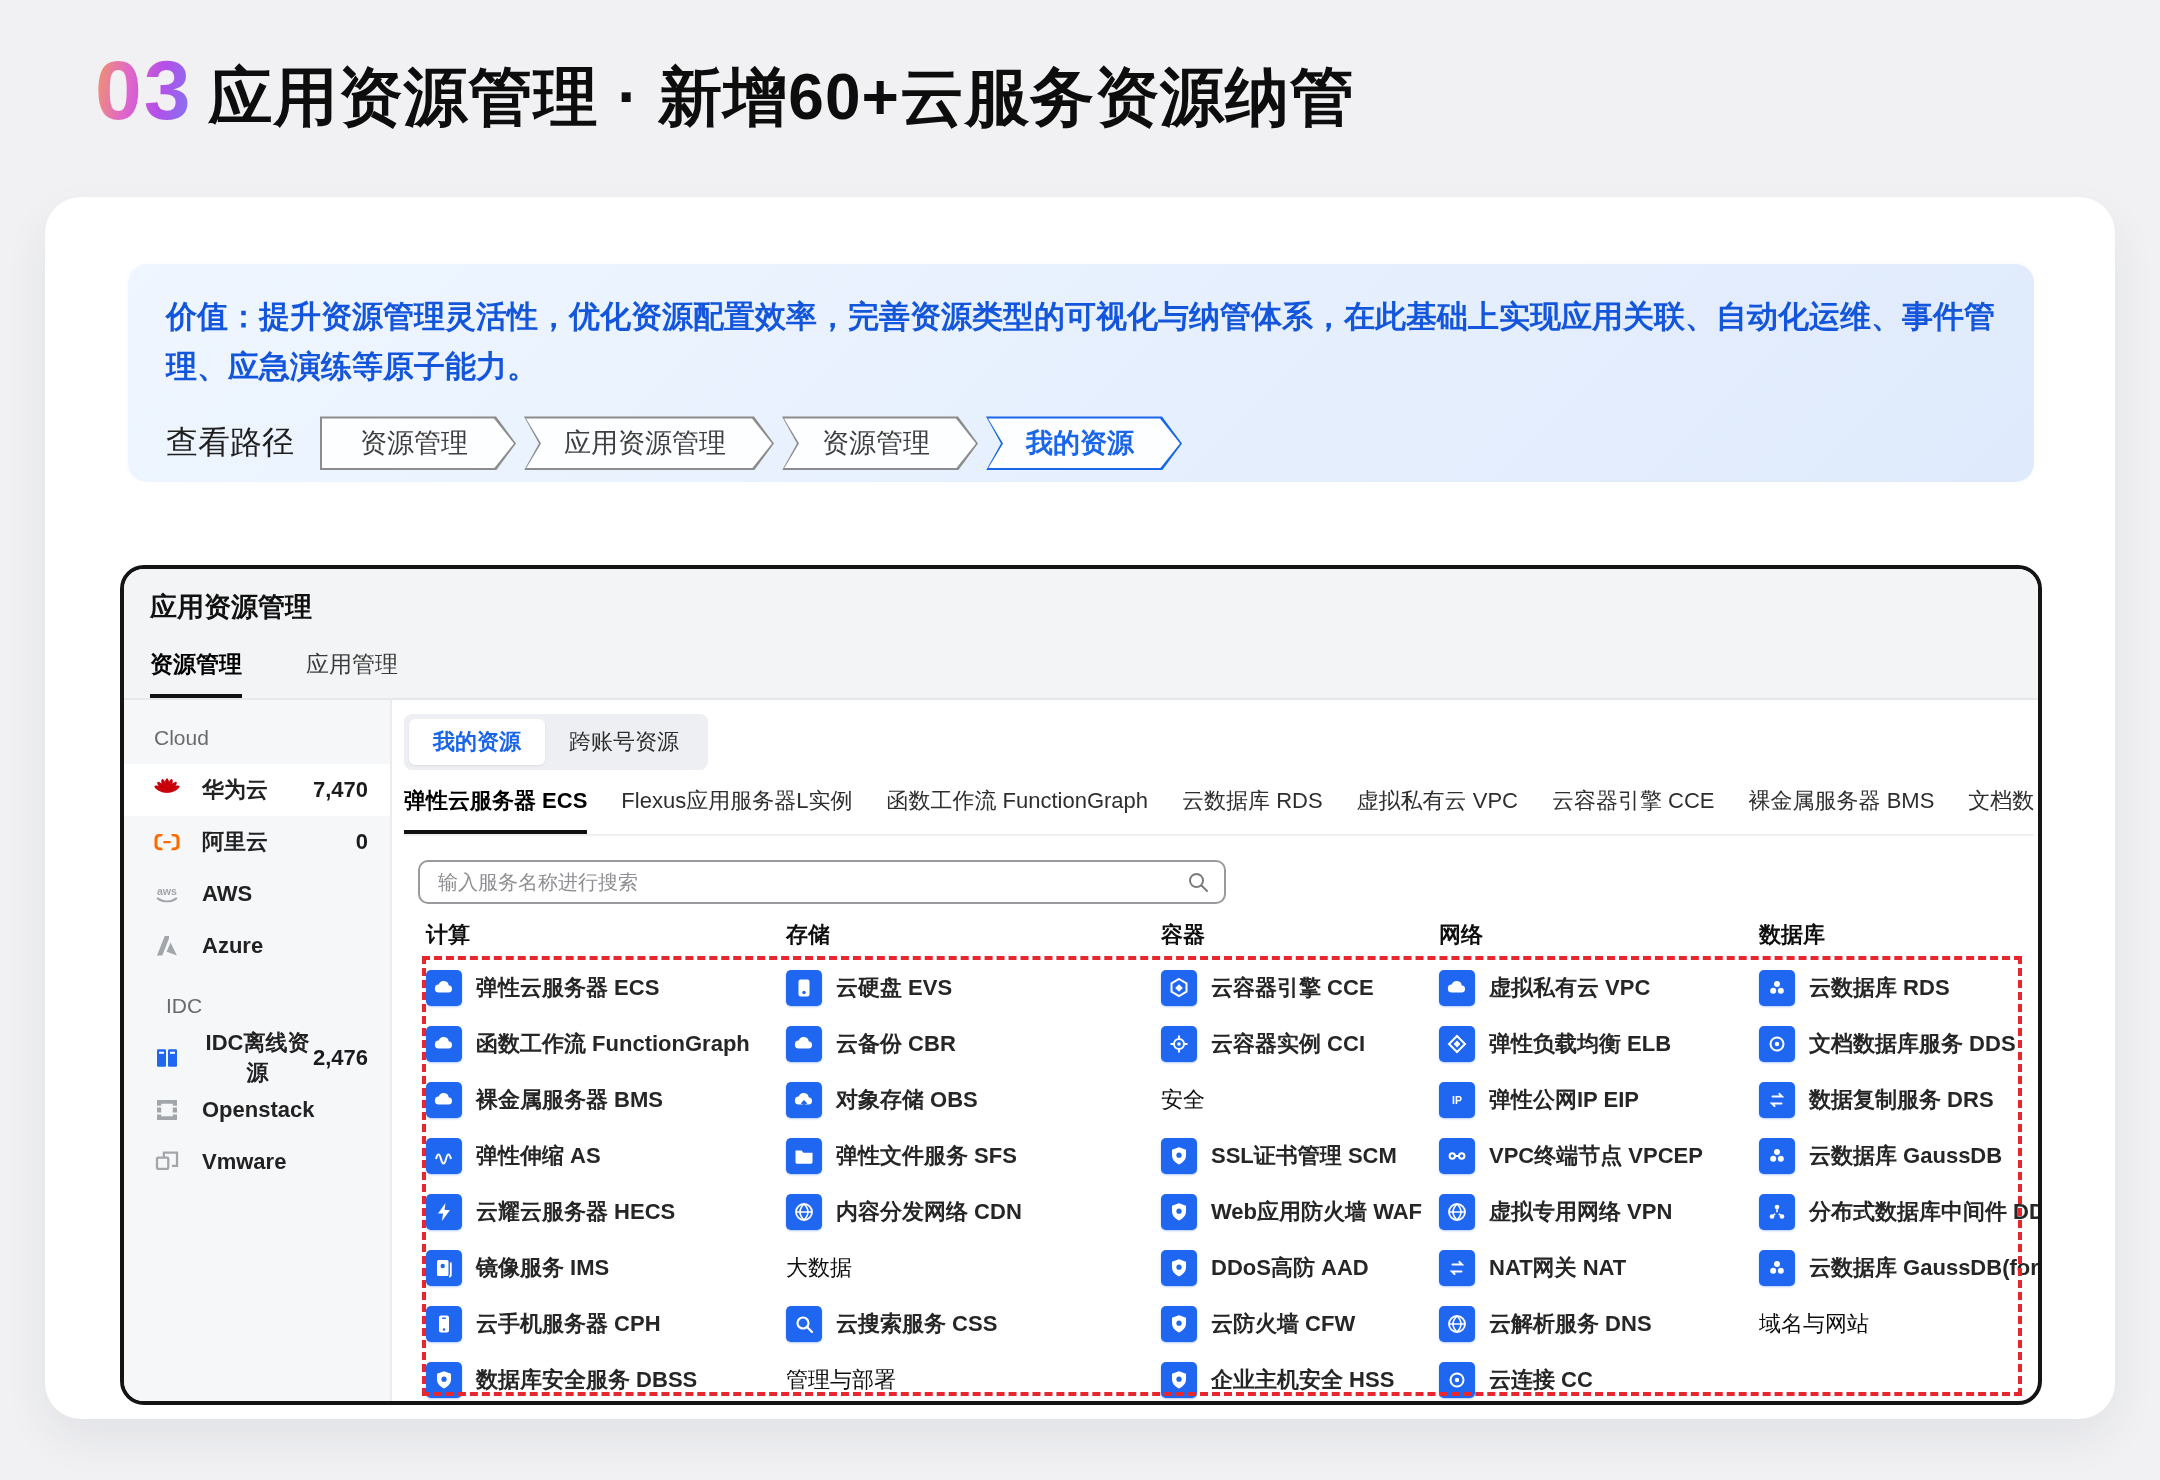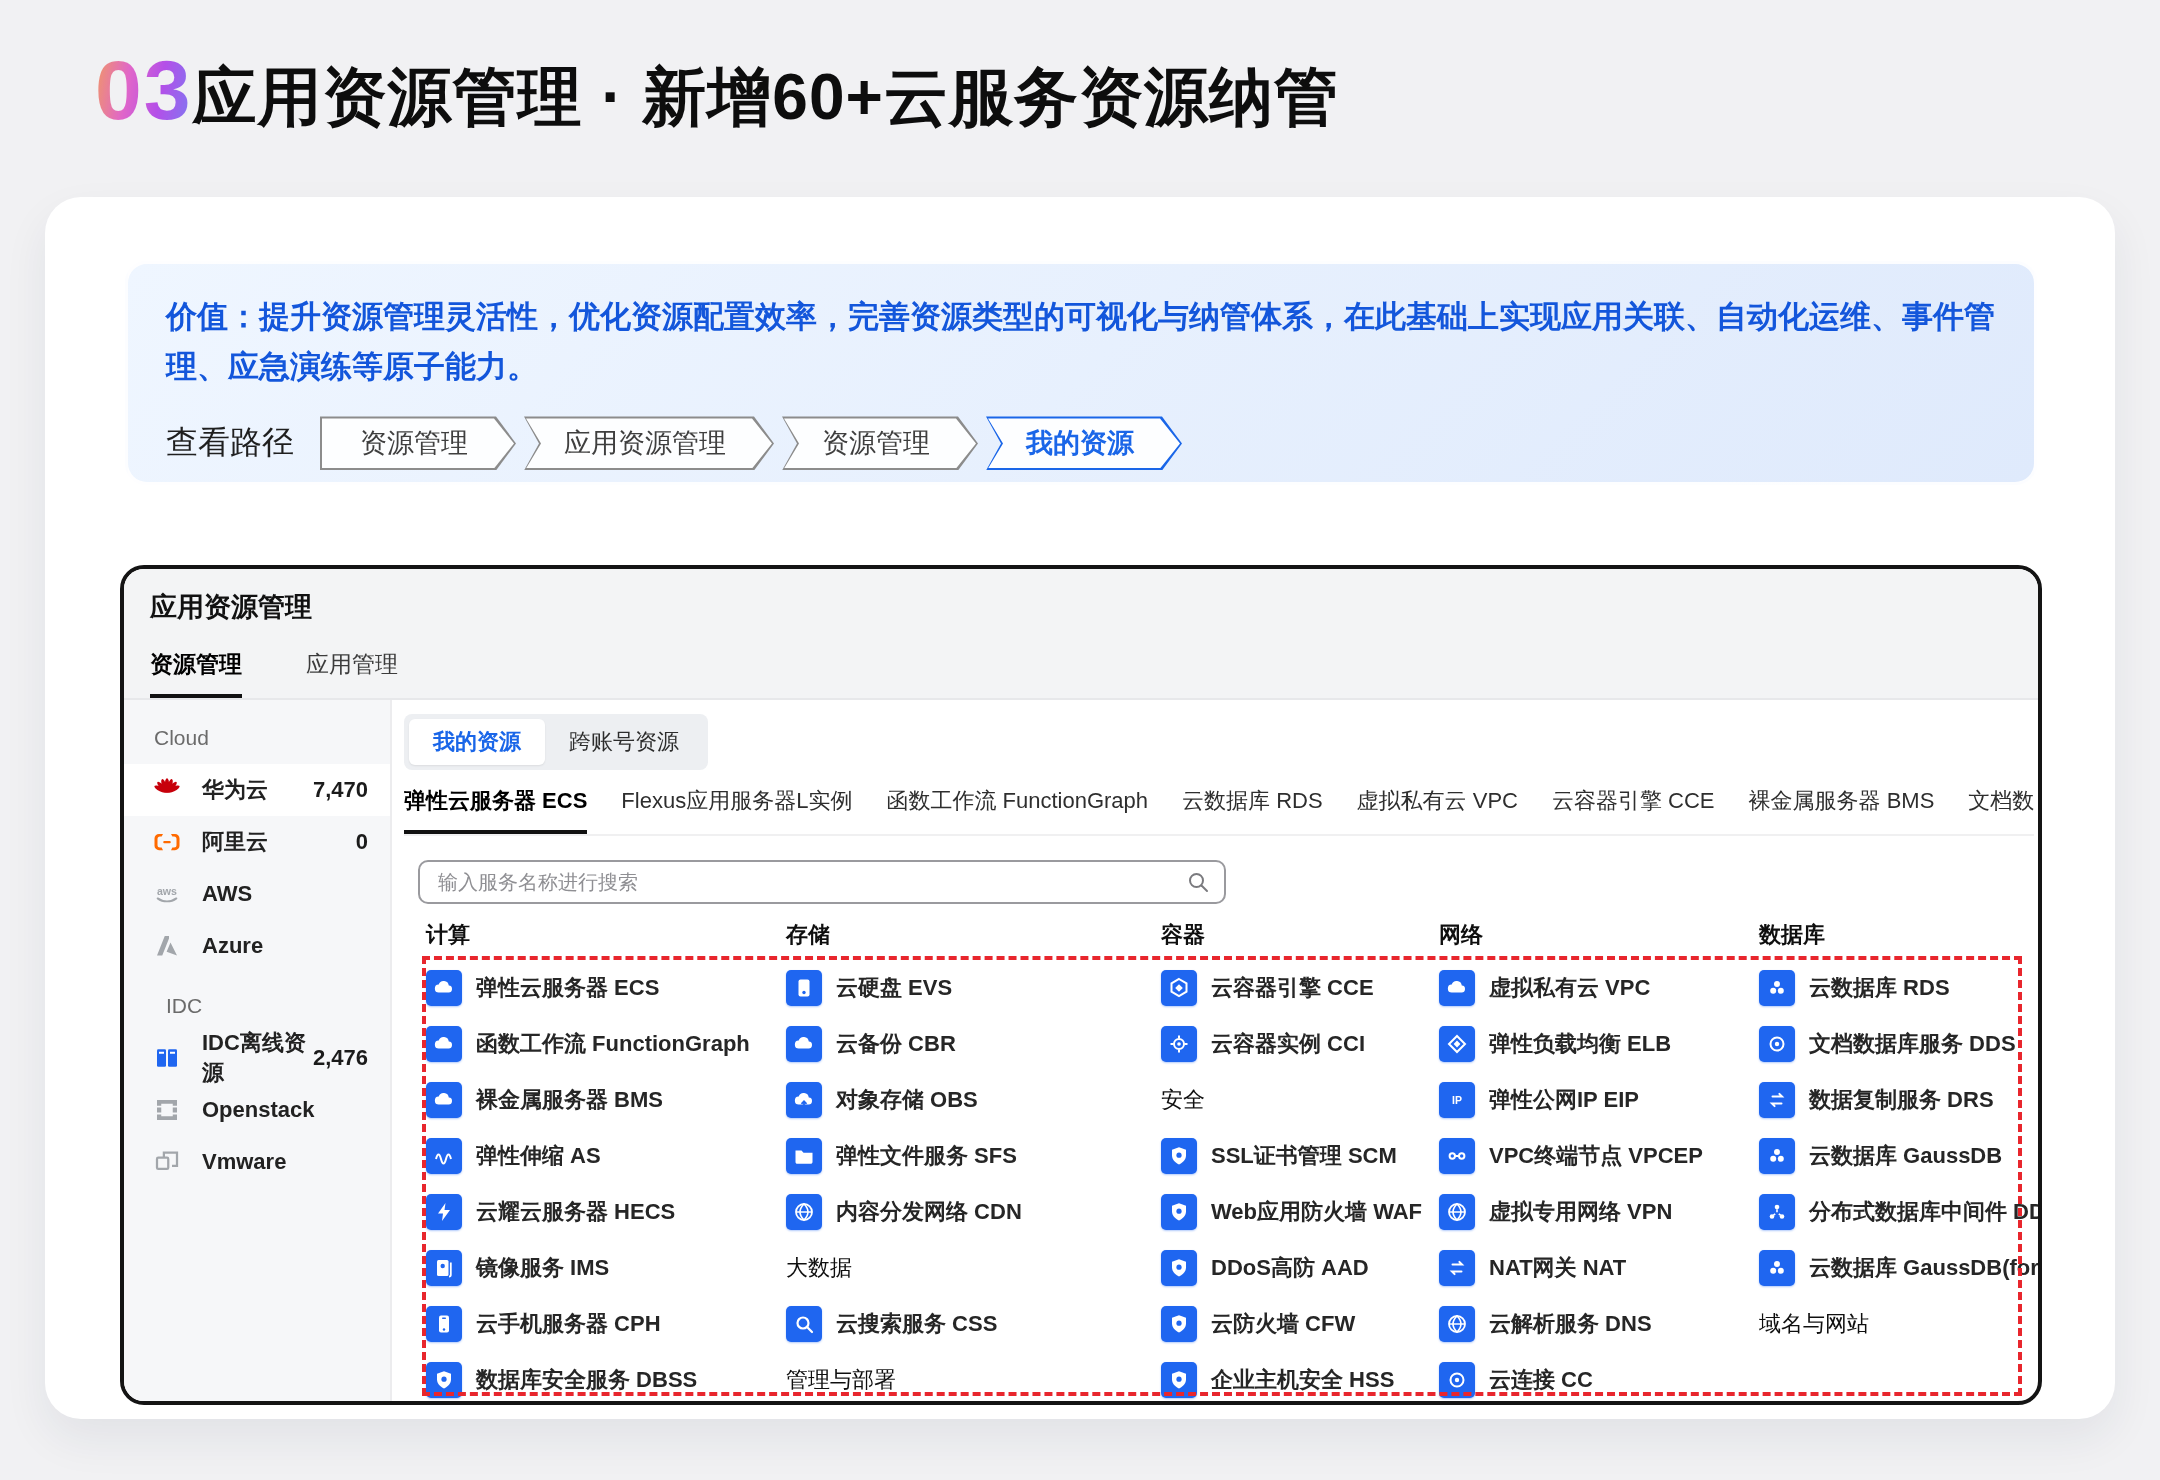--- a/index.html
+++ b/index.html
@@ -5,21 +5,21 @@
   * { margin:0; padding:0; box-sizing:border-box; }
   html,body { width:2160px; height:1480px; }
   body {
     background:#f1f1f3;
     font-family:"Liberation Sans", sans-serif;
     color:#1f1f1f;
     overflow:hidden;
     position:relative;
   }
   
-  .page-title { position:absolute; left:95px; top:42px; display:flex; align-items:baseline; gap:0; }
+  .page-title { position:absolute; left:95px; top:42px; display:flex; align-items:baseline; gap:16px; }
   .title-num {
     font-size:84px; font-weight:800; letter-spacing:2px;
     background:linear-gradient(100deg,#f29c5e 0%,#e066c9 35%,#b44fe8 65%,#7b7bf2 100%);
     -webkit-background-clip:text; background-clip:text; color:transparent;
   }
   .title-text { font-size:64px; font-weight:800; color:#0d0d0d; letter-spacing:1px; }
 
   
   .card {
     position:absolute; left:45px; top:197px; width:2070px; height:1222px;
@@ -67,21 +67,21 @@
 
   .panel-body { display:flex; height:714px; }
 
   
   .sidebar { width:268px; background:#f6f7f9; border-right:2px solid #ececee; padding-top:26px; flex:none; }
   .side-section-label { font-size:21px; color:#6b6b6b; padding:0 0 14px 30px; }
   .side-section-label.gap { margin-top:22px;margin-left:12px; }
   .side-item { display:flex; align-items:center; height:52px; padding:0 22px 0 28px; cursor:pointer; }
   .side-item.selected { background:#ffffff; }
   .side-item .side-icon { width:30px; height:30px; flex:none; display:flex; align-items:center; justify-content:center; }
-  .side-item .side-label { font-size:22px; color:#222; margin-left:20px; font-weight:600; }
+  .side-item .side-label { font-size:22px; color:#222; margin-left:20px; font-weight:600;text-align:center; }
   .side-item .side-count { margin-left:auto; font-size:22px; color:#1b1b1b; font-weight:700; }
 
   
   .main { flex:1; padding:14px 0 0 12px; overflow:hidden; position:relative; }
   .segmented { display:inline-flex; background:#edeff2; border-radius:8px; padding:5px; }
   .segment { font-size:22px; color:#2c2c2c; padding:8px 24px; border-radius:6px; cursor:pointer; }
   .segment.active { background:#ffffff; color:#1a66e8; font-weight:600; box-shadow:0 1px 2px rgba(0,0,0,.08); }
 
   .service-tabs {
     display:flex; gap:34px; margin-top:16px; white-space:nowrap; overflow:hidden;

